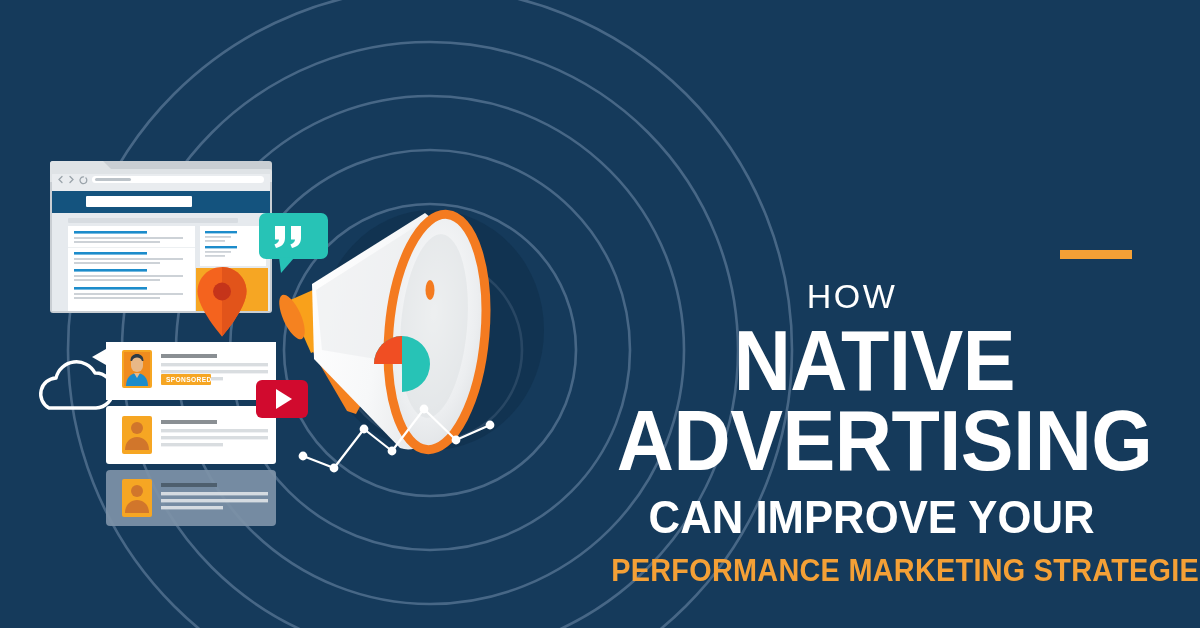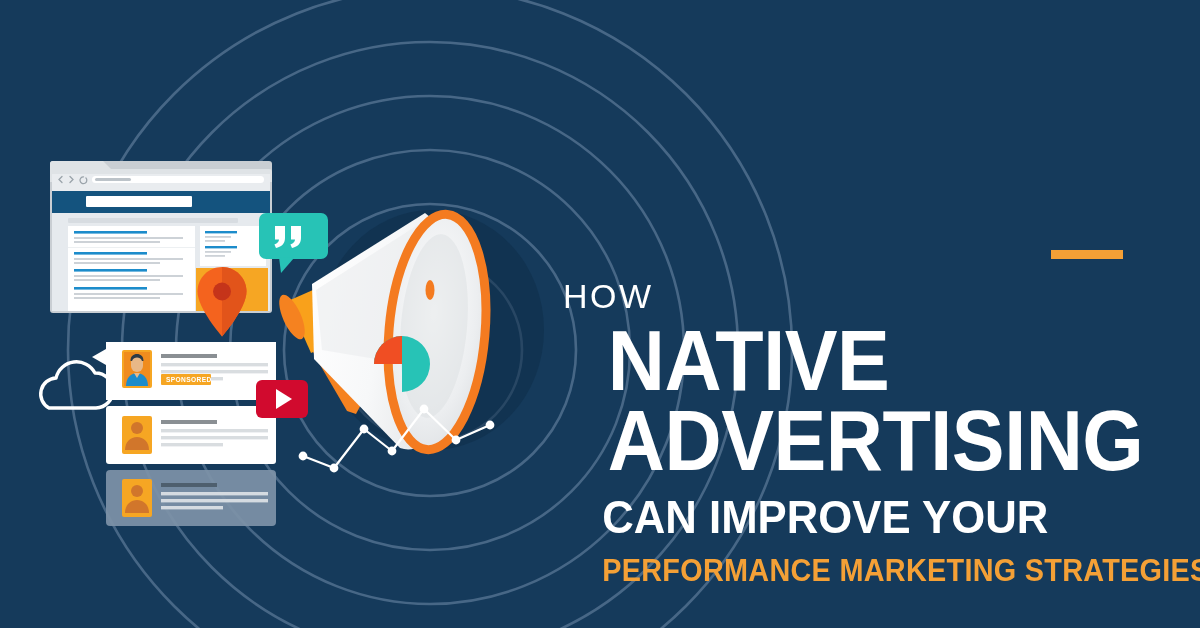--- a/index.html
+++ b/index.html
@@ -22,24 +22,24 @@
     width: 1200px;
     height: 628px;
   }
   #text-layer {
     pointer-events: none;
   }
 
   
   .headline-block {
     position: absolute;
-    right: 77px;
+    right: 68px;
     top: 250px;
     width: 560px;
-    text-align: left;
+    text-align: center;
     pointer-events: auto;
   }
   .accent-rule {
     display: block;
     margin-left: auto;
     width: 72px;
     height: 9px;
     background: #F4A036;
     margin-bottom: 20px;
   }

